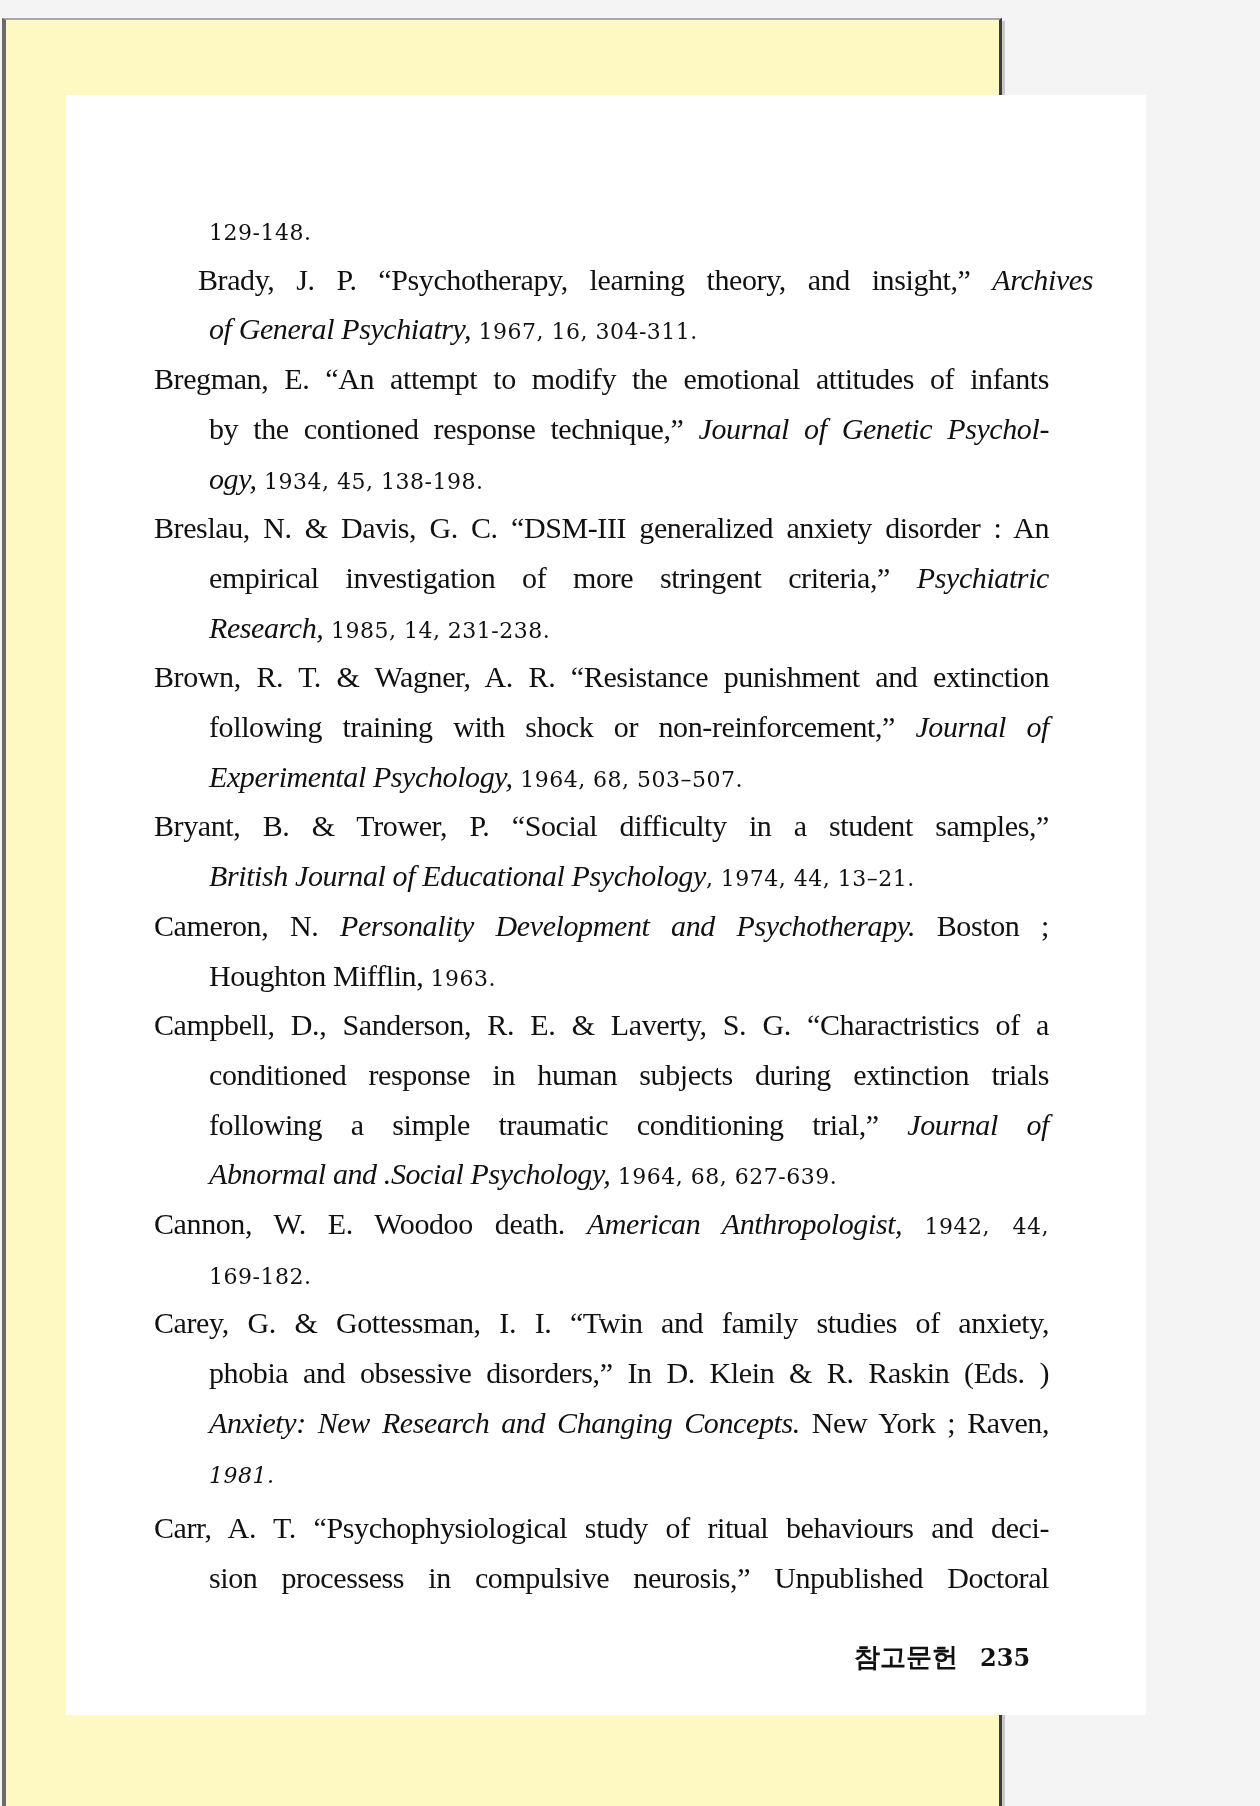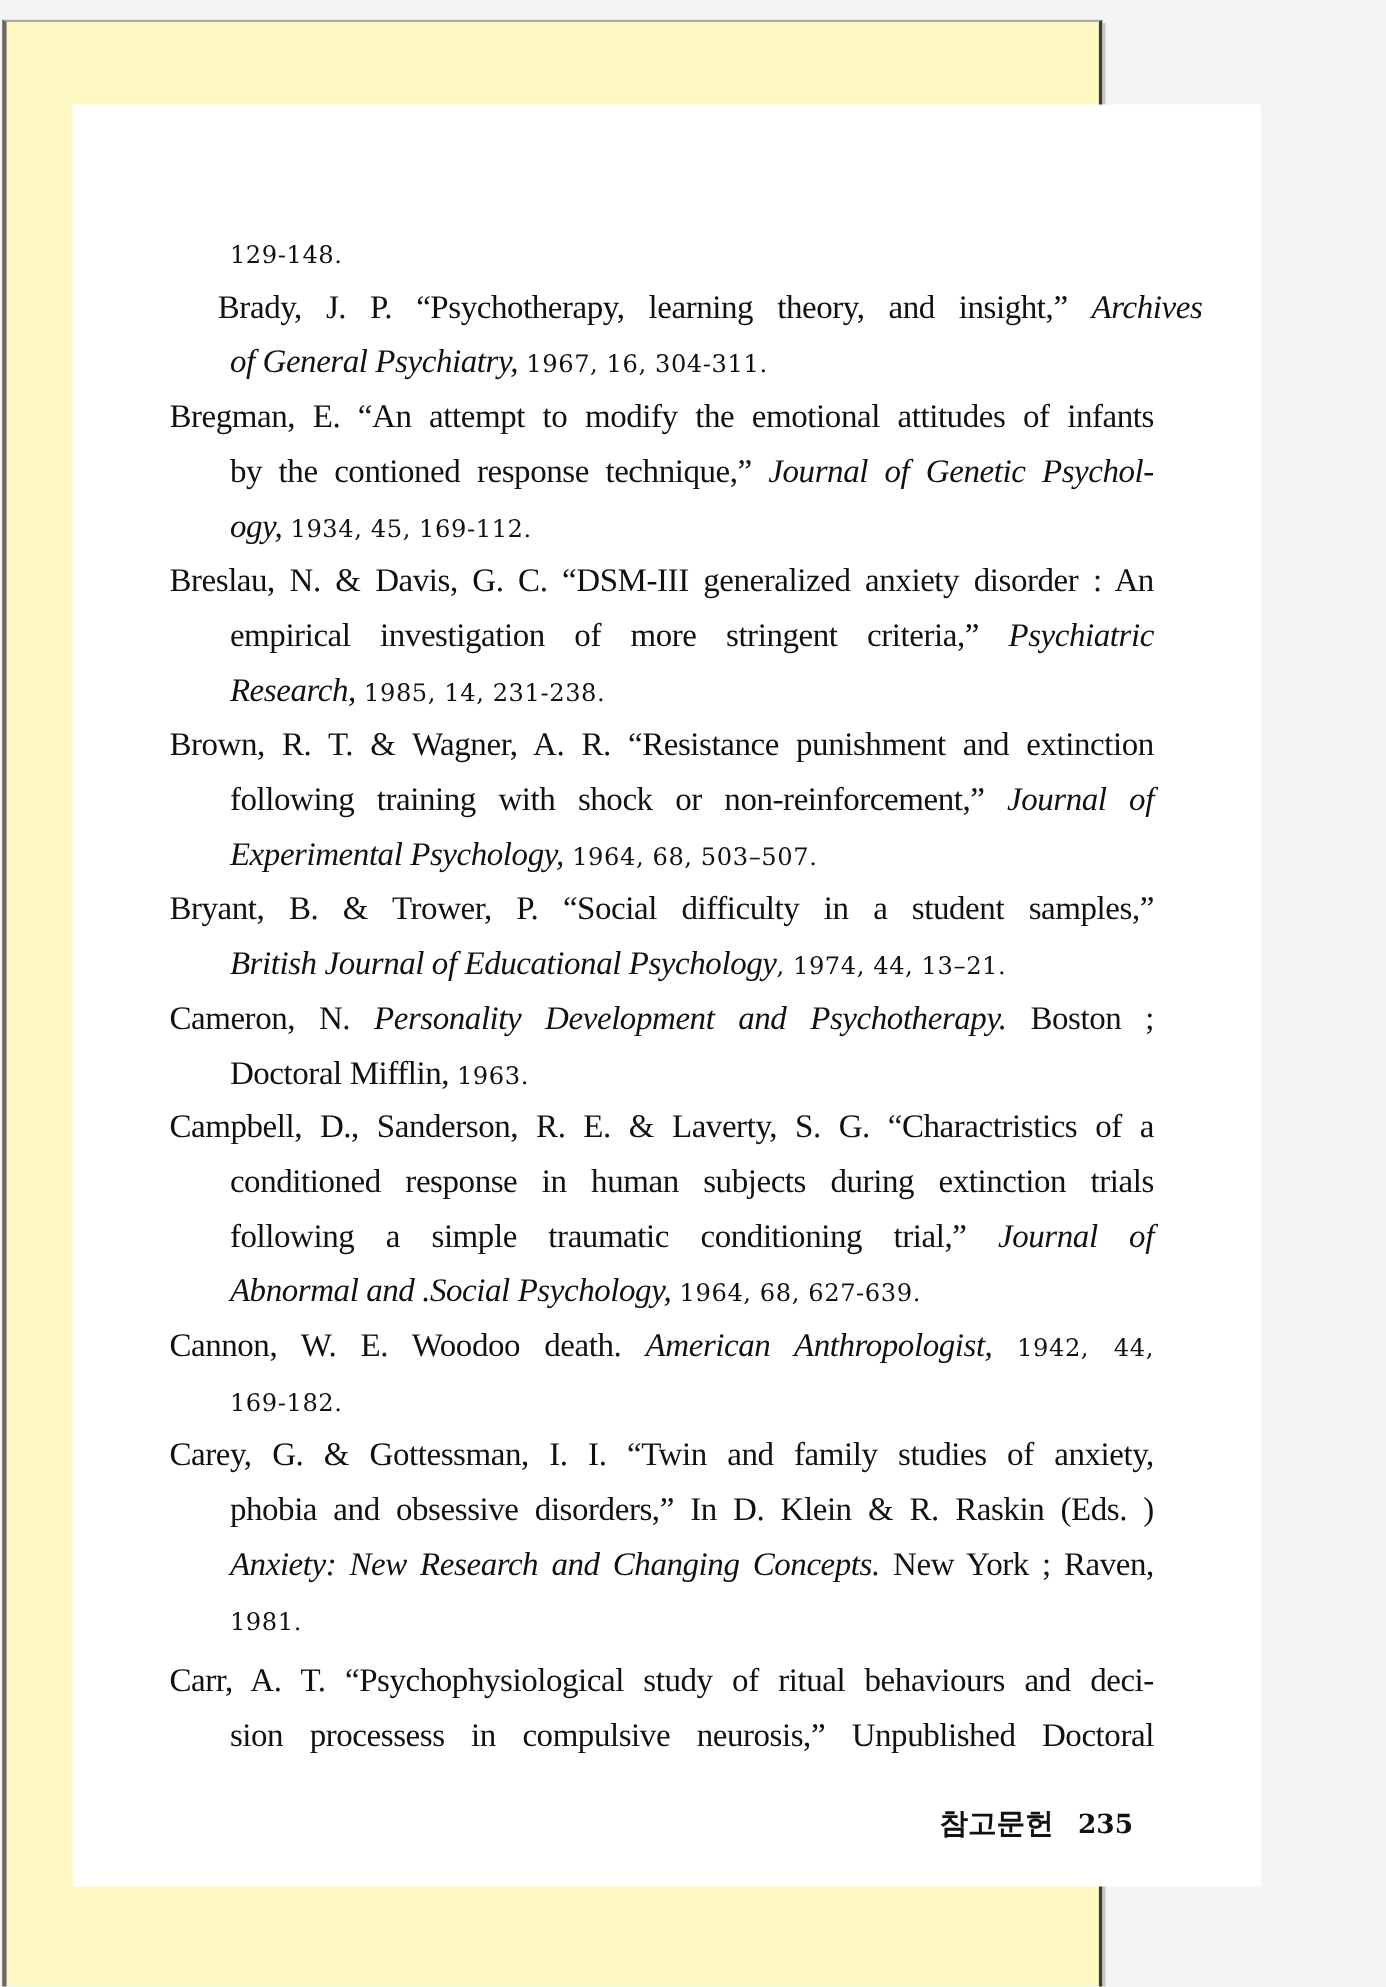--- a/index.html
+++ b/index.html
@@ -80,41 +80,41 @@
 <div class="viewer">
   <div class="page">
     <div class="scan-area"></div>
 
     <div id="ref-lines">
         <div class="line cont" style="top: 190px;"><span class="num">129-148.</span></div>
         <div class="line first justify" style="top: 239.7px; margin-left: 44px;"><span>Brady, J. P.  “Psychotherapy, learning theory, and insight,” </span><span class="it">Archives</span></div>
         <div class="line cont" style="top: 289.4px;"><span class="it">of General Psychiatry,</span><span class="num"> 1967, 16, 304-311.</span></div>
         <div class="line first justify" style="top: 339.1px;"><span>Bregman, E. “An attempt to modify the emotional attitudes of infants</span></div>
         <div class="line cont justify" style="top: 388.8px;"><span>by the contioned response technique,” </span><span class="it">Journal of Genetic Psychol-</span></div>
-        <div class="line cont" style="top: 438.5px;"><span class="it">ogy,</span><span class="num"> 1934, 45, 169-112.</span></div>
+        <div class="line cont" style="top: 438.5px;"><span class="it">ogy,</span><span class="num"> 1934, 45, 138-198.</span></div>
         <div class="line first justify" style="top: 488.2px;"><span>Breslau, N. &amp; Davis, G. C. “DSM-III generalized anxiety disorder : An</span></div>
         <div class="line cont justify" style="top: 537.9px;"><span>empirical investigation of more stringent criteria,” </span><span class="it">Psychiatric</span></div>
         <div class="line cont" style="top: 587.6px;"><span class="it">Research,</span><span class="num"> 1985, 14, 231-238.</span></div>
         <div class="line first justify" style="top: 637.3px;"><span>Brown, R. T. &amp; Wagner, A. R. “Resistance punishment and extinction</span></div>
         <div class="line cont justify" style="top: 687px;"><span>following training with shock or non-reinforcement,” </span><span class="it">Journal of</span></div>
         <div class="line cont" style="top: 736.7px;"><span class="it">Experimental Psychology,</span><span class="num"> 1964, 68, 503–507.</span></div>
         <div class="line first justify" style="top: 786.4px;"><span>Bryant, B. &amp; Trower, P. “Social difficulty in a student samples,”</span></div>
         <div class="line cont" style="top: 836.1px;"><span class="it">British Journal of Educational Psychology</span><span class="num">, 1974, 44, 13–21.</span></div>
         <div class="line first justify" style="top: 885.8px;"><span>Cameron, N. </span><span class="it">Personality Development and Psychotherapy.</span><span> Boston ;</span></div>
-        <div class="line cont" style="top: 935.5px;"><span>Doctoral Mifflin, </span><span class="num">1963.</span></div>
+        <div class="line cont" style="top: 935.5px;"><span>Houghton Mifflin, </span><span class="num">1963.</span></div>
         <div class="line first justify" style="top: 985.2px;"><span>Campbell, D., Sanderson, R. E.  &amp; Laverty, S. G.  “Charactristics of a</span></div>
         <div class="line cont justify" style="top: 1034.9px;"><span>conditioned response in human subjects during extinction trials</span></div>
         <div class="line cont justify" style="top: 1084.6px;"><span>following a simple traumatic conditioning trial,” </span><span class="it">Journal of</span></div>
         <div class="line cont" style="top: 1134.3px;"><span class="it">Abnormal and .Social Psychology,</span><span class="num"> 1964, 68, 627-639.</span></div>
         <div class="line first justify" style="top: 1184px;"><span>Cannon, W. E.  Woodoo death.  </span><span class="it">American Anthropologist,</span><span class="num"> 1942,  44,</span></div>
         <div class="line cont" style="top: 1233.7px;"><span class="num">169-182.</span></div>
         <div class="line first justify" style="top: 1283.4px;"><span>Carey, G.  &amp;  Gottessman, I. I.  “Twin and family studies of anxiety,</span></div>
         <div class="line cont justify" style="top: 1333.1px;"><span>phobia and obsessive disorders,”  In D. Klein &amp; R. Raskin  (Eds. )</span></div>
         <div class="line cont justify" style="top: 1382.8px;"><span class="it">Anxiety:  New Research and Changing Concepts.</span><span> New York ; Raven,</span></div>
-        <div class="line cont" style="top: 1432.5px;"><span class="num">1981.</span></div>
+        <div class="line cont" style="top: 1432.5px; font-style: italic;"><span class="num">1981.</span></div>
         <div class="line first justify" style="top: 1488.2px;"><span>Carr, A. T.  “Psychophysiological study of ritual behaviours and deci-</span></div>
         <div class="line cont justify" style="top: 1537.9px;"><span>sion processess in compulsive neurosis,” Unpublished Doctoral</span></div>
       </div>
 
     <div class="footer">
       <span>참고문헌</span><span class="pg">235</span>
     </div>
   </div>
 </div>
 

